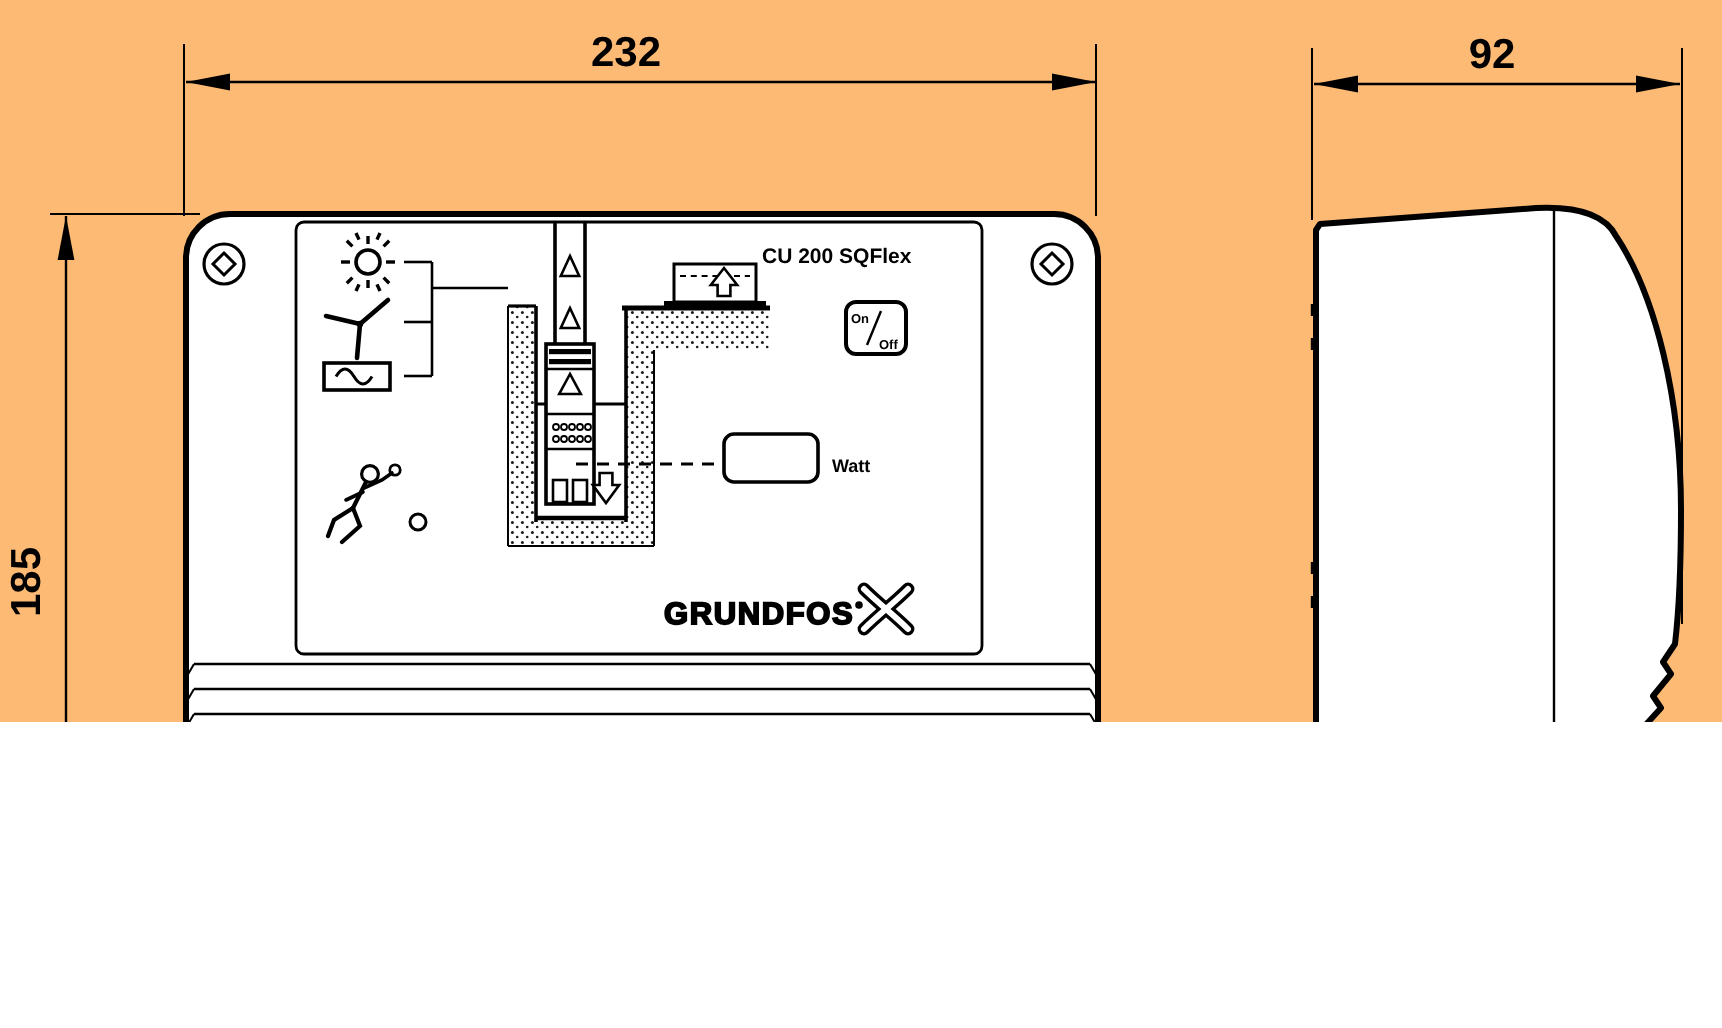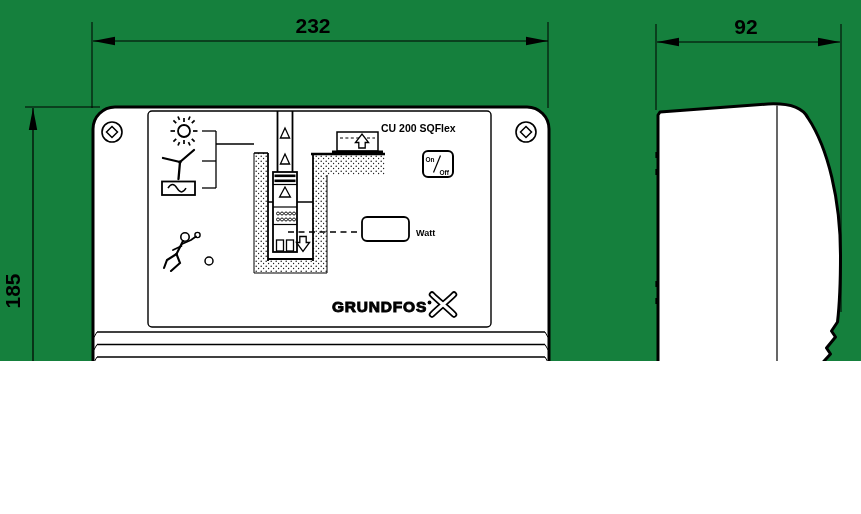--- a/index.html
+++ b/index.html
@@ -1,17 +1,17 @@
 <!DOCTYPE html>
 <html><head>
 <meta charset="utf-8">
 <style>
   html,body{margin:0;padding:0;background:#fff;}
   .canvas{
-    position:relative;width:861px;height:361px;background:#15803d;
+    position:relative;width:861px;height:361px;background:#fdba74;
     font-family:"Liberation Sans", sans-serif;
     overflow:hidden;
     text-decoration:underline;
   }
   svg{display:block}
   text{font-family:"Liberation Sans", sans-serif; fill:#000;}
   .dimtxt{font-size:21px;font-weight:bold;}
   .lbl{font-weight:bold;}
 </style>
 </head>

